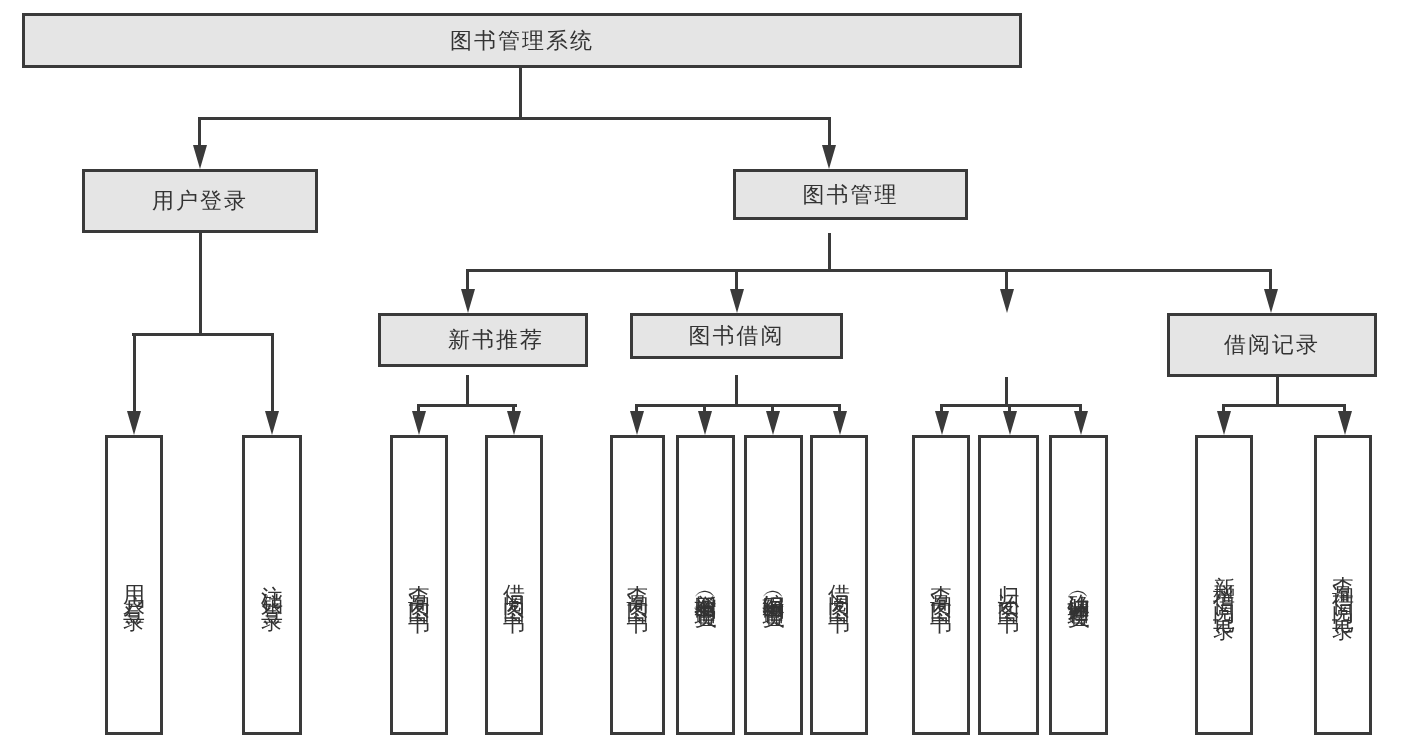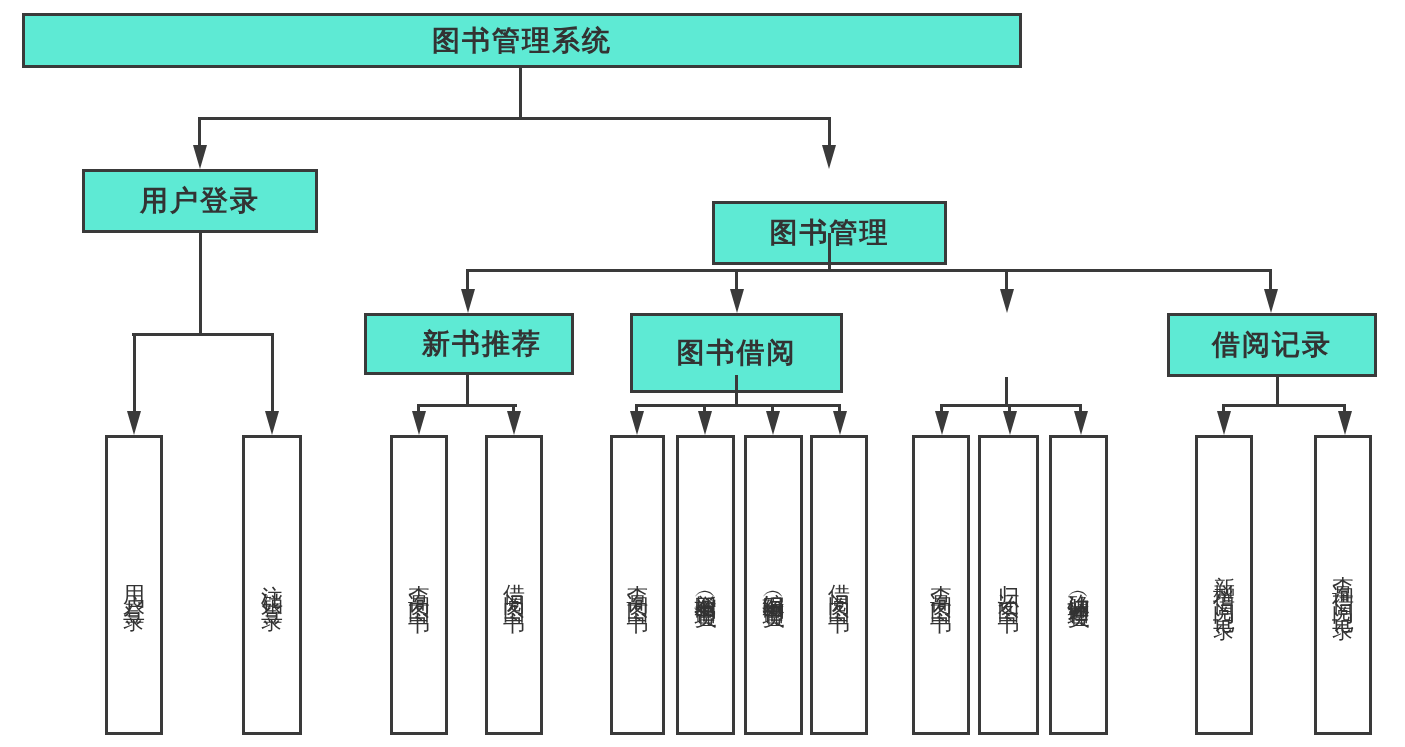--- a/index.html
+++ b/index.html
@@ -14,29 +14,28 @@
     position: relative;
     width: 1405px;
     height: 747px;
     background: var(--bg);
     font-family: "Liberation Sans", "DejaVu Sans", sans-serif;
     overflow: hidden;
   }
   .box {
     position: absolute;
     border: 3px solid var(--line);
-    background: #5eead4;
+    background: #e5e5e5;
     color: var(--text);
     display: flex;
     align-items: center;
     justify-content: center;
-    font-size: 28px;
+    font-size: 22px;
     letter-spacing: 2px;
     white-space: nowrap;
-    font-weight: bold;
   }
   .leaf {
     position: absolute;
     border: 3px solid var(--line);
     background: #fff;
     color: var(--text);
     display: flex;
     align-items: center;
     justify-content: center;
   }
@@ -76,42 +75,42 @@
   <div class="box" style="left:22px; top:13px; width:1000px; height:55px;">图书管理系统</div>
 
   <div class="vline" style="left:519px; top:68px; height:50px;"></div>
   <div class="hline" style="left:198px; top:117px; width:633px;"></div>
   <div class="vline" style="left:198px; top:118px; height:30px;"></div>
   <div class="arrow" style="left:193px; top:145px;"></div>
   <div class="vline" style="left:828px; top:118px; height:30px;"></div>
   <div class="arrow" style="left:822px; top:145px;"></div>
 
   <div class="box" style="left:82px; top:169px; width:236px; height:64px;">用户登录</div>
-  <div class="box" style="left:712px; top:169px; width:235px; height:64px;margin-top:32px;">图书管理</div>
+  <div class="box" style="left:733px; top:169px; width:235px; height:51px;">图书管理</div>
 
   <div class="vline" style="left:199px; top:233px; height:102px;"></div>
   <div class="hline" style="left:132px; top:333px; width:142px;"></div>
   <div class="vline" style="left:133px; top:335px; height:78px;"></div>
   <div class="arrow" style="left:127px; top:411px;"></div>
   <div class="vline" style="left:271px; top:335px; height:78px;"></div>
   <div class="arrow" style="left:265px; top:411px;"></div>
 
   <div class="vline" style="left:828px; top:233px; height:38px;"></div>
   <div class="hline" style="left:466px; top:269px; width:806px;"></div>
   <div class="vline" style="left:466px; top:271px; height:22px;"></div>
   <div class="arrow" style="left:461px; top:289px;"></div>
   <div class="vline" style="left:735px; top:271px; height:22px;"></div>
   <div class="arrow" style="left:730px; top:289px;"></div>
   <div class="vline" style="left:1005px; top:271px; height:22px;"></div>
   <div class="arrow" style="left:1000px; top:289px;"></div>
   <div class="vline" style="left:1269px; top:271px; height:22px;"></div>
   <div class="arrow" style="left:1264px; top:289px;"></div>
 
-  <div class="box" style="left:364px; top:313px; width:210px; height:62px;padding-left:26px;">新书推荐</div>
-  <div class="box" style="left:630px; top:313px; width:213px; height:80px;">图书借阅</div>
+  <div class="box" style="left:378px; top:313px; width:210px; height:54px;padding-left:26px;">新书推荐</div>
+  <div class="box" style="left:630px; top:313px; width:213px; height:46px;">图书借阅</div>
   <div class="box" style="left:1167px; top:313px; width:210px; height:64px;">借阅记录</div>
 
   <div class="vline" style="left:466px; top:375px; height:31px;"></div>
   <div class="hline" style="left:417px; top:404px; width:100px;"></div>
   <div class="vline" style="left:417px; top:406px; height:8px;"></div>
   <div class="arrow" style="left:412px; top:411px;"></div>
   <div class="vline" style="left:512px; top:406px; height:8px;"></div>
   <div class="arrow" style="left:507px; top:411px;"></div>
 
   <div class="vline" style="left:735px; top:375px; height:31px;"></div>

